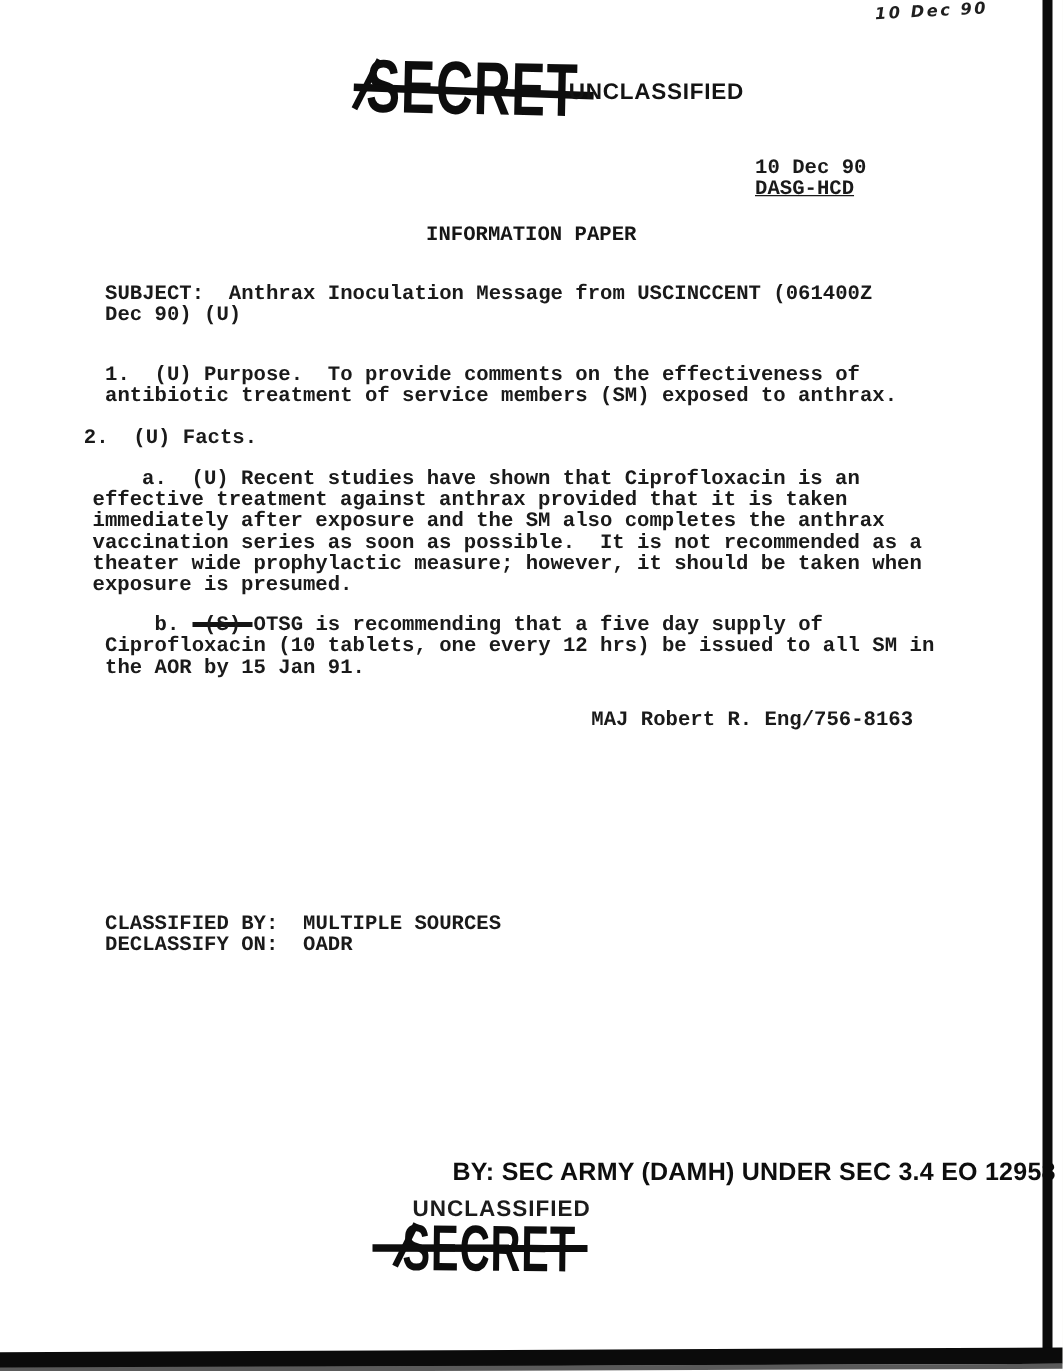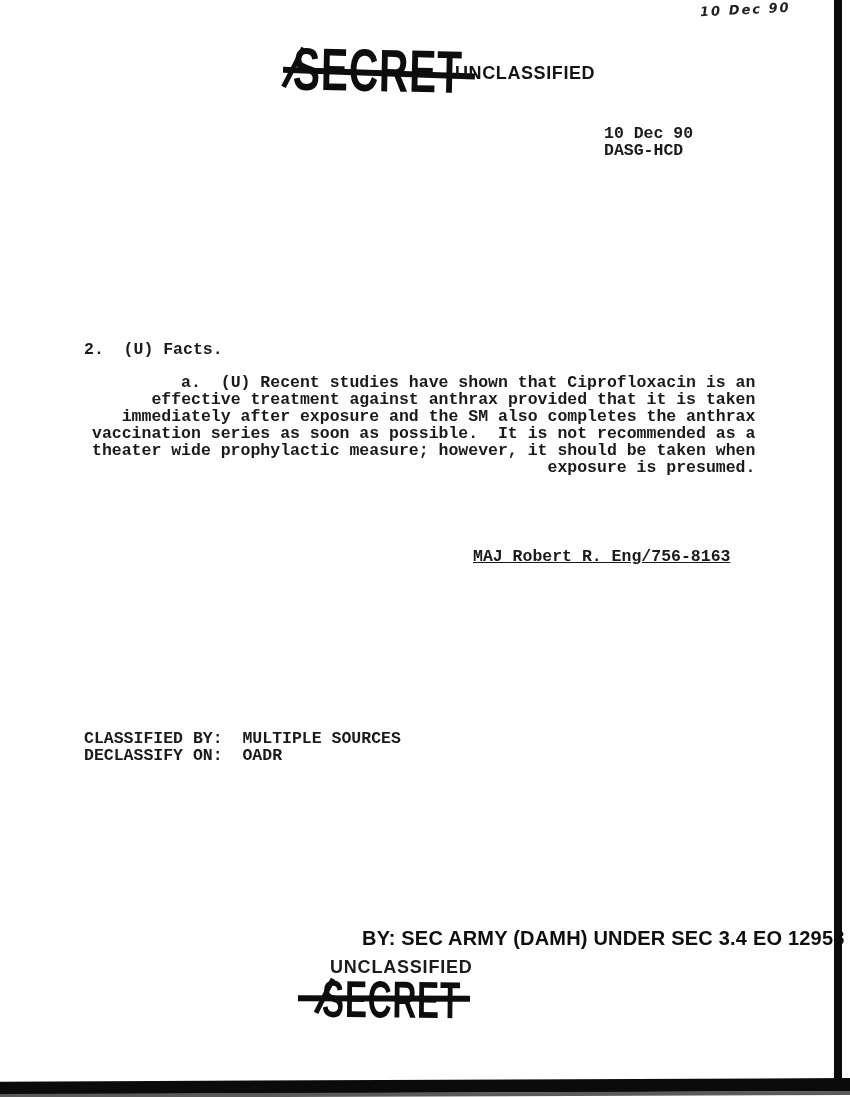--- a/index.html
+++ b/index.html
@@ -118,36 +118,46 @@
   <div class="handwritten">10 Dec 90</div>
 
   <div class="stamp stamp-top">
     <span class="txt">SECRET</span>
     <span class="strike"></span>
     <span class="slash"></span>
   </div>
   <div class="unclass-top">UNCLASSIFIED</div>
 
   <div class="mono" style="left:604px; top:125px;">10 Dec 90</div>
-  <div class="mono" style="left:604px; top:142px;">DASG-HCD</div>
+  <div class="mono" style="left:604px; top:142px;text-decoration:underline;">DASG-HCD</div>
 
+  <div class="title-block">
+    <span class="mono-inline">INFORMATION PAPER</span>
+  </div>
 
+  <div class="mono" style="left:84px; top:226px;">SUBJECT:  Anthrax Inoculation Message from USCINCCENT (061400Z
+Dec 90) (U)</div>
 
+  <div class="mono" style="left:84px; top:291px;">1.  (U) Purpose.  To provide comments on the effectiveness of
+antibiotic treatment of service members (SM) exposed to anthrax.</div>
 
-  <div class="mono" style="left:84px; top:341px;">2.  (U) Facts.</div>
+  <div class="mono" style="left:67px; top:341px;">2.  (U) Facts.</div>
 
-  <div class="mono" style="left:92px; top:374px;text-align:right;">    a.  (U) Recent studies have shown that Ciprofloxacin is an
+  <div class="mono" style="left:74px; top:374px;">    a.  (U) Recent studies have shown that Ciprofloxacin is an
 effective treatment against anthrax provided that it is taken
 immediately after exposure and the SM also completes the anthrax
 vaccination series as soon as possible.  It is not recommended as a
 theater wide prophylactic measure; however, it should be taken when
 exposure is presumed.</div>
 
+  <div class="mono" style="left:84px; top:491px;"><span>    b.  </span><span class="struck">(S)</span><span> OTSG is recommending that a five day supply of
+Ciprofloxacin (10 tablets, one every 12 hrs) be issued to all SM in
+the AOR by 15 Jan 91.</span></div>
 
-  <div class="mono" style="left:473px; top:548px;text-decoration:underline;">MAJ Robert R. Eng/756-8163</div>
+  <div class="mono" style="left:473px; top:567px;">MAJ Robert R. Eng/756-8163</div>
 
   <div class="mono" style="left:84px; top:686px;margin-top:44px;">CLASSIFIED BY:  MULTIPLE SOURCES
 DECLASSIFY ON:  OADR</div>
 
   <div class="declass-stamp">
     <div>BY: SEC ARMY (DAMH) UNDER SEC 3.4 EO 12958</div>
   </div>
 
   <div class="unclass-bottom">UNCLASSIFIED</div>
   <div class="stamp stamp-bottom">

